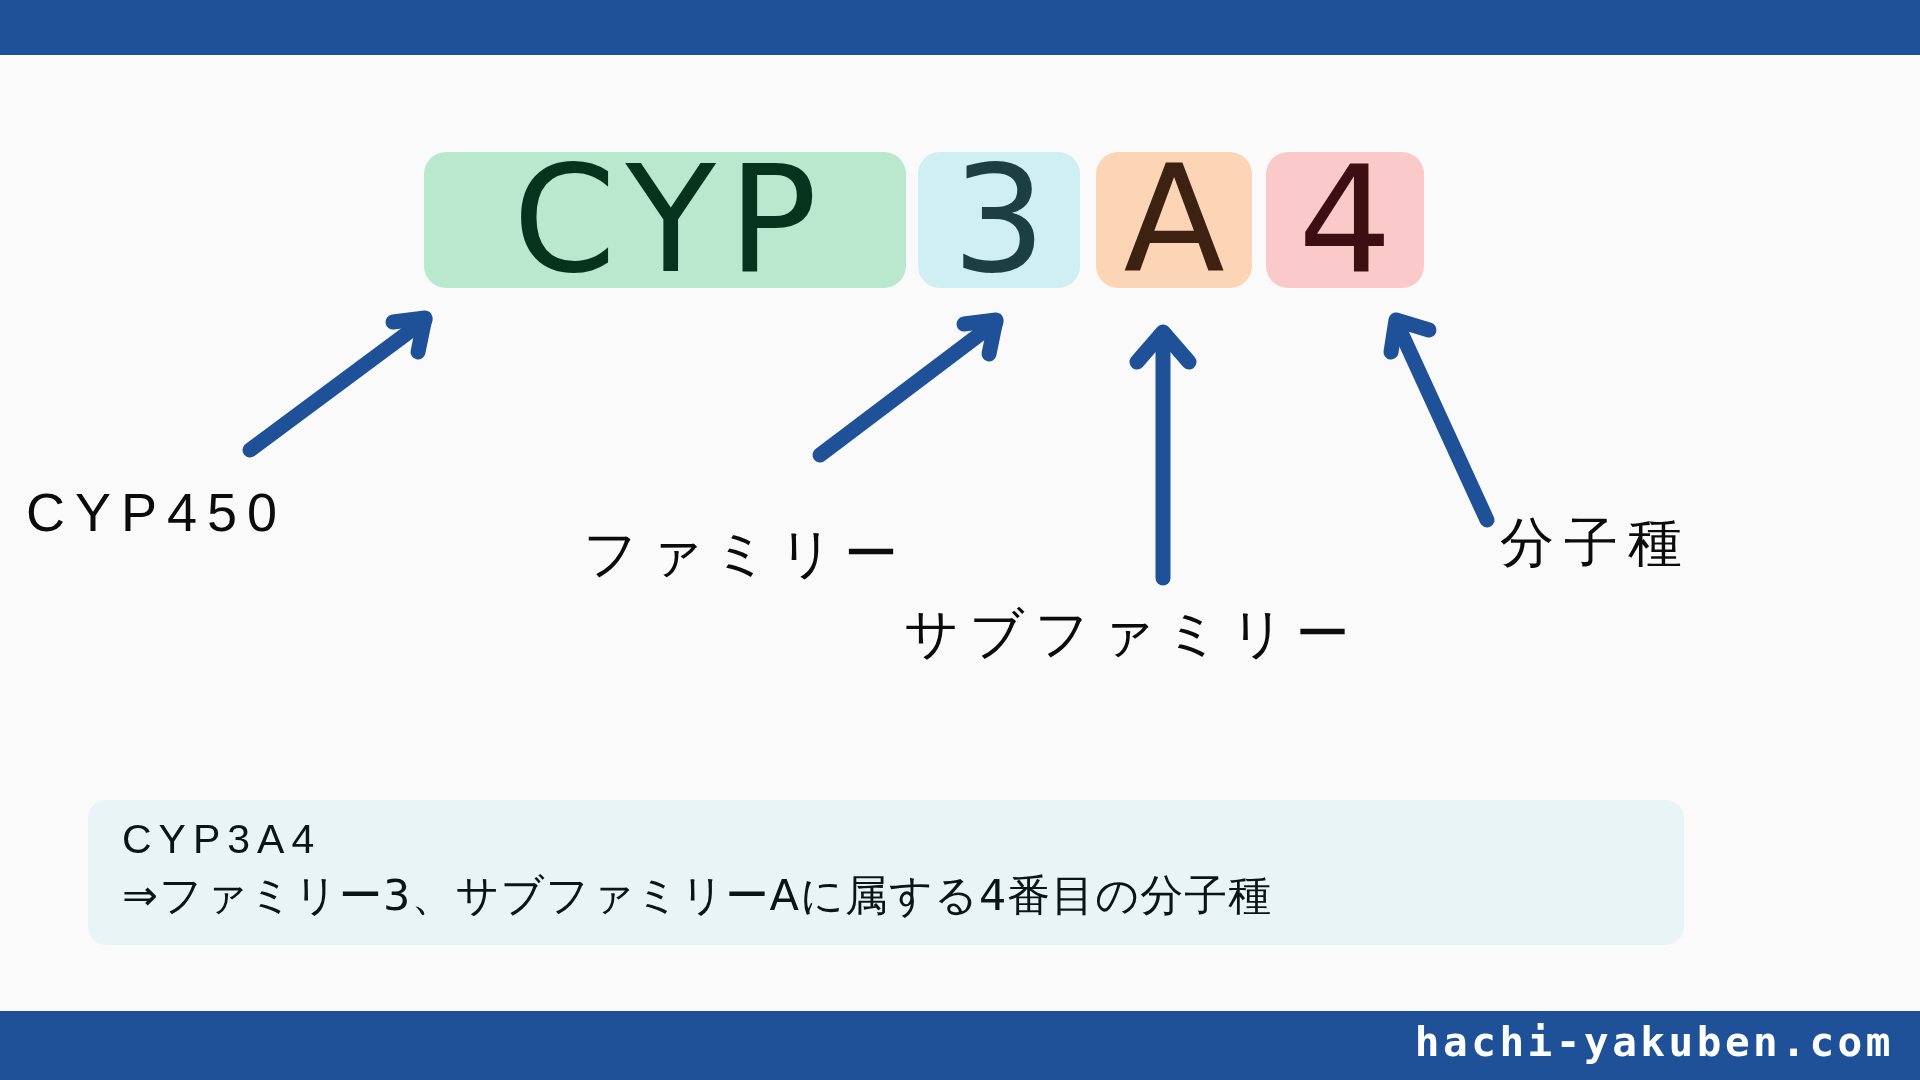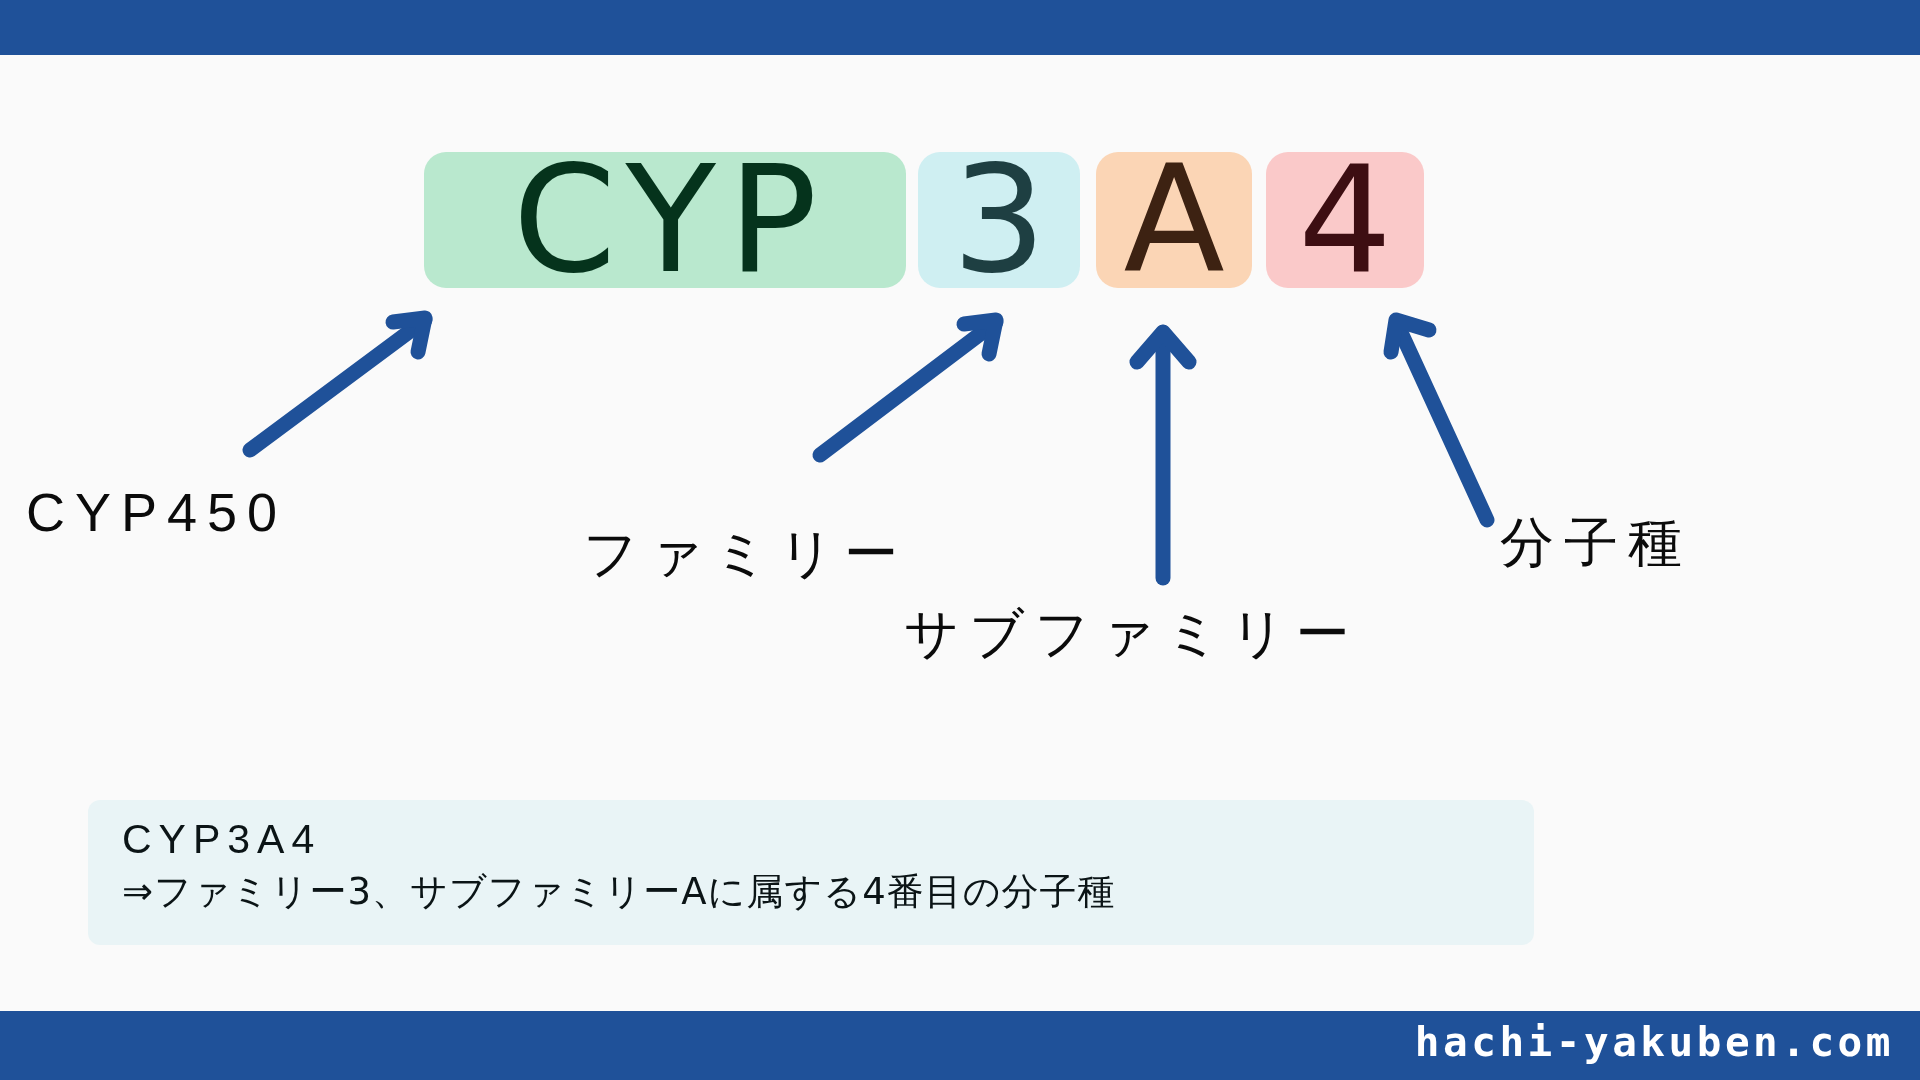--- a/index.html
+++ b/index.html
@@ -91,38 +91,38 @@
     width: 1920px;
     height: 1080px;
     pointer-events: none;
   }
 
   
   #summary-box {
     position: absolute;
     left: 88px;
     top: 800px;
-    width: 1446px;
+    width: 1596px;
     height: 145px;
     background: #E9F4F6;
-    border-radius: 12px;
+    border-radius: 18px;
     box-sizing: border-box;
     padding: 14px 34px 0 34px;
   }
   #summary-line1 {
     font-family: "Liberation Sans","DejaVu Sans",sans-serif;
     font-size: 41px;
     letter-spacing: 7px;
     color: #0B1416;
     line-height: 1.25;
     white-space: nowrap;
   }
   #summary-line2 {
     font-family: "DejaVu Sans","Liberation Sans",sans-serif;
-    font-size: 37px;
+    font-size: 43px;
     letter-spacing: 1px;
     color: #0B1416;
     line-height: 1.25;
     margin-top: 4px;
     white-space: nowrap;
   }
 </style>
 </head>
 <body>
 

